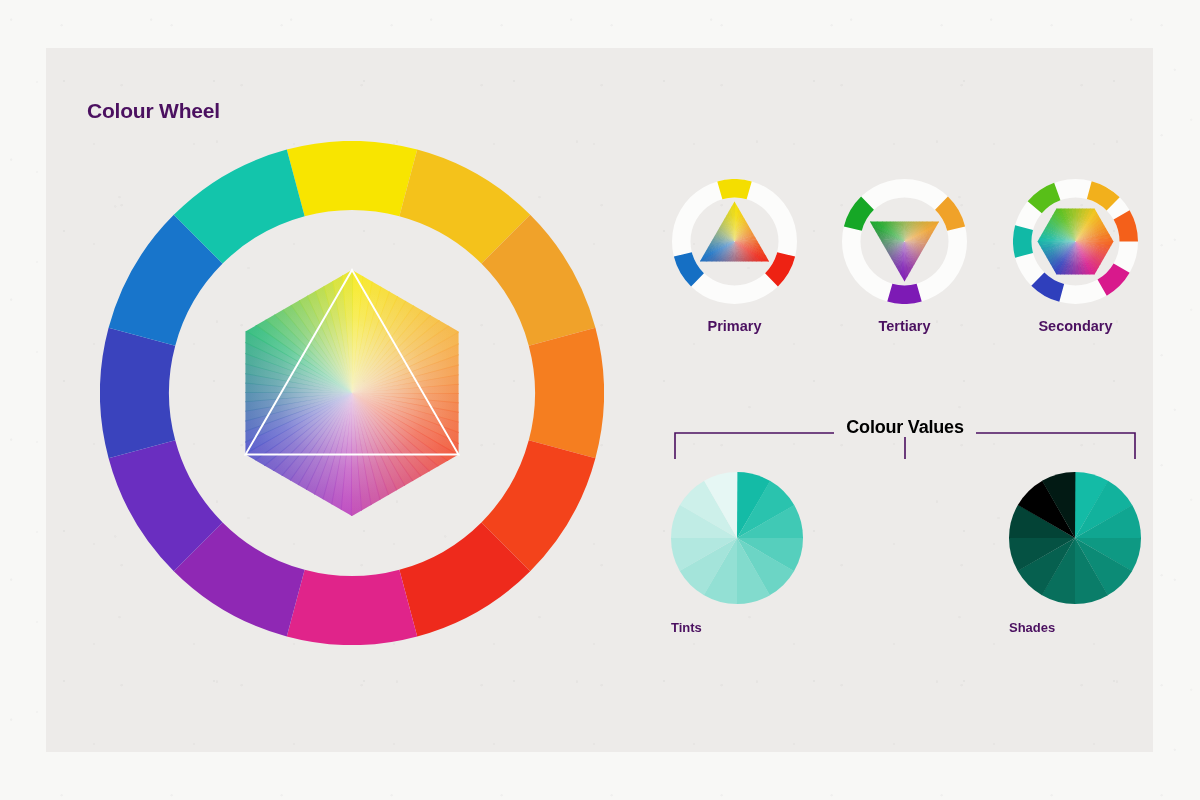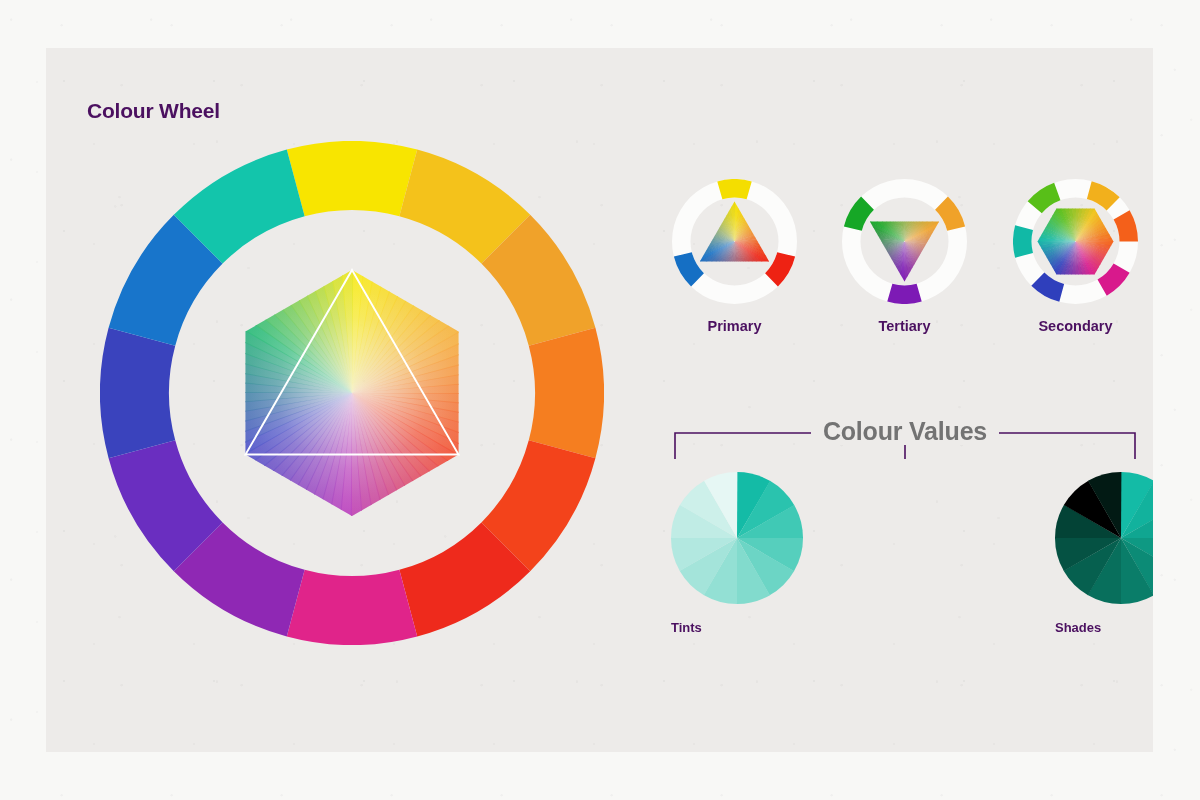--- a/index.html
+++ b/index.html
@@ -102,24 +102,24 @@
     left: 626px;
     top: 369px;
     width: 466px;
     height: 46px;
   }
   #values-heading-text {
     position: absolute;
     left: 0; right: 0;
     top: 0;
     text-align: center;
-    font-size: 25px;
+    font-size: 18px;
     font-weight: bold;
     letter-spacing: -0.2px;
-    color: #737373;
+    color: #000000;
     z-index: 2;
   }
   #values-heading-text span {
     background: #edebe9;
     padding: 0 12px;
   }
   #values-bracket {
     position: absolute;
     left: 0; top: 0;
     width: 466px; height: 46px;
@@ -132,21 +132,21 @@
   .value-pie-art { width: 132px; height: 132px; display: block; }
   .value-pie-label {
     margin-top: 16px;
     text-align: left;
     font-size: 13px;
     font-weight: bold;
     color: #4b1060;
   }
   #value-0 { left: 625px; top: 424px; }
   #value-1 { left: 794px; top: 424px; }
-  #value-2 { left: 1009px; top: 424px; }
+  #value-2 { left: 963px; top: 424px; }
 </style>
 </head>
 <body>
 
 <div id="page-noise"></div>
 
 <div id="card">
   <div id="card-noise"></div>
 
   <h1 id="title">Colour Wheel</h1>

